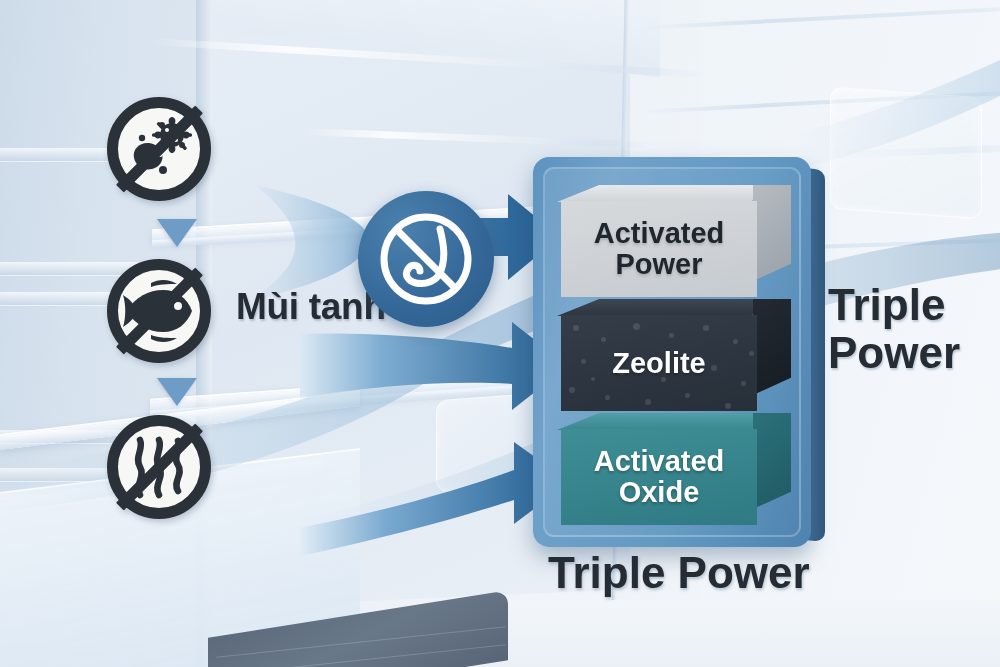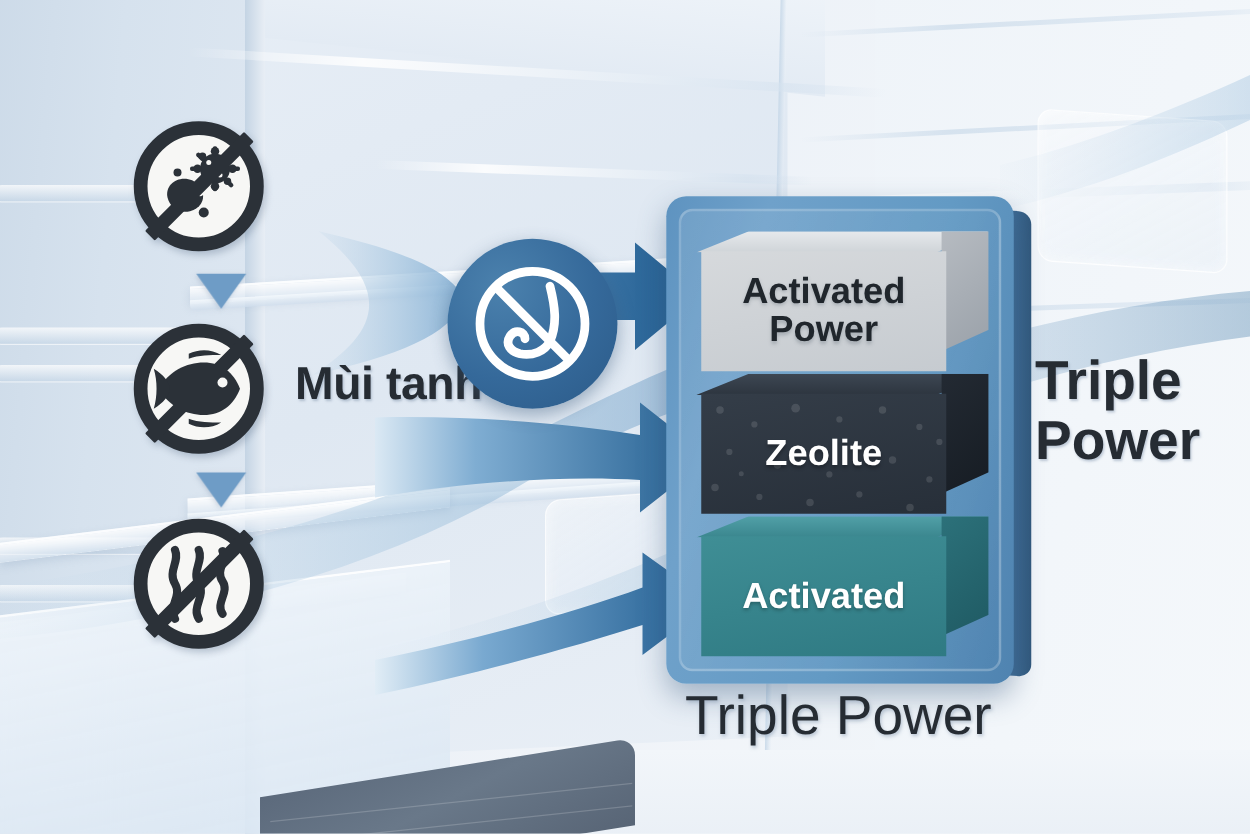--- a/index.html
+++ b/index.html
@@ -299,21 +299,21 @@
   .tp-right {
     position: absolute;
     left: 828px; top: 281px;
     font-size: 44px; font-weight: 700; color: #262c33;
     line-height: 1.08;
     text-shadow: 1px 2px 2px rgba(125,145,170,.45);
   }
   .tp-bottom {
     position: absolute;
     left: 548px; top: 548px;
-    font-size: 44px; font-weight: 400; color: #262c33;
+    font-size: 44px; font-weight: 700; color: #262c33;
     white-space: nowrap;
     text-shadow: 1px 2px 3px rgba(125,145,170,.5);
   }
 </style>
 </head>
 <body>
 
 <div id="stage">
 
   <div class="bg-layer bg-base"></div>
@@ -542,20 +542,21 @@
         </div>
       </div>
     </div>
 
     <div class="block" id="blk-mno" style="left:24px; top:256px;">
       <div class="top"></div>
       <div class="side"></div>
       <div class="face">
         <div>
           <span>Activated</span>
+          <span>Oxide</span>
         </div>
       </div>
     </div>
   </div>
 
   <div class="tp-right">
     <div>Triple</div>
     <div>Power</div>
   </div>
 

